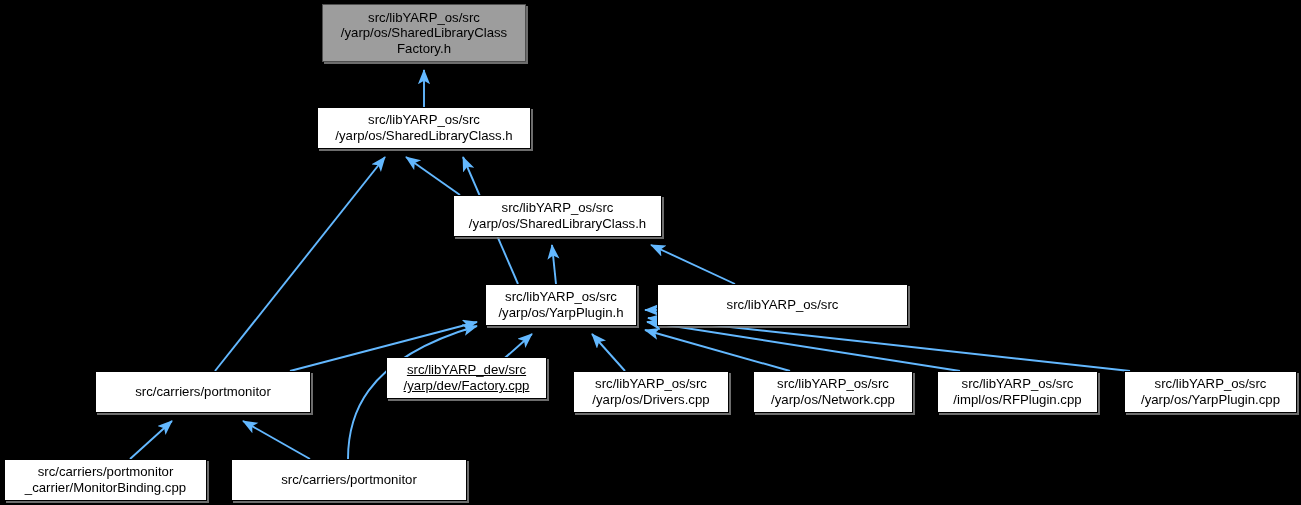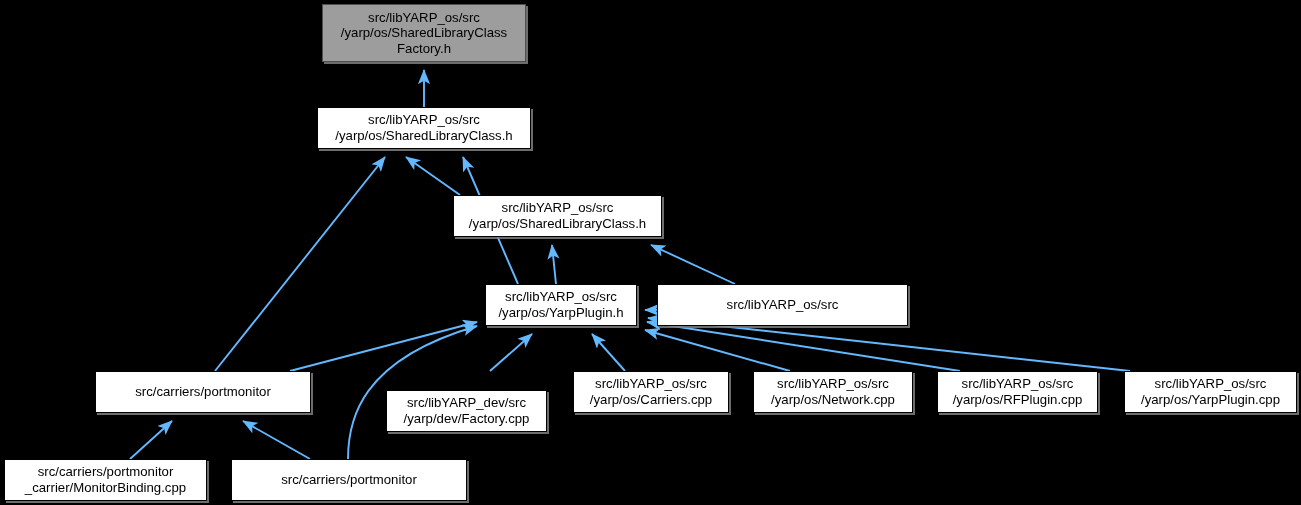--- a/index.html
+++ b/index.html
@@ -85,22 +85,22 @@
       </g>
   </svg>
 
   <div id="node-layer">
       <div class="node current" style="left: 322px; top: 4px; width: 204px; height: 58px;"><span class="label">src/libYARP_os/src</span><span class="label">/yarp/os/SharedLibraryClass</span><span class="label">Factory.h</span></div>
       <div class="node" style="left: 317px; top: 107px; width: 214px; height: 42px;"><span class="label">src/libYARP_os/src</span><span class="label">/yarp/os/SharedLibraryClass.h</span></div>
       <div class="node" style="left: 453px; top: 195px; width: 209px; height: 42px;"><span class="label">src/libYARP_os/src</span><span class="label">/yarp/os/SharedLibraryClass.h</span></div>
       <div class="node" style="left: 485px; top: 284px; width: 152px; height: 42px;"><span class="label">src/libYARP_os/src</span><span class="label">/yarp/os/YarpPlugin.h</span></div>
       <div class="node" style="left: 657px; top: 284px; width: 251px; height: 42px;"><span class="label">src/libYARP_os/src</span></div>
       <div class="node" style="left: 95px; top: 371px; width: 216px; height: 42px;"><span class="label">src/carriers/portmonitor</span></div>
-      <div class="node" style="left: 386px; top: 390px; width: 161px; height: 42px;"><span class="label">src/libYARP_dev/src</span><span class="label">/yarp/dev/Factory.cpp</span></div>
-      <div class="node" style="left: 573px; top: 371px; width: 156px; height: 42px;"><span class="label">src/libYARP_os/src</span><span class="label">/yarp/os/Carriers.cpp</span></div>
+      <div class="node" style="left: 386px; top: 357px; width: 161px; height: 42px; text-decoration: underline;"><span class="label">src/libYARP_dev/src</span><span class="label">/yarp/dev/Factory.cpp</span></div>
+      <div class="node" style="left: 573px; top: 371px; width: 156px; height: 42px;"><span class="label">src/libYARP_os/src</span><span class="label">/yarp/os/Drivers.cpp</span></div>
       <div class="node" style="left: 753px; top: 371px; width: 160px; height: 42px;"><span class="label">src/libYARP_os/src</span><span class="label">/yarp/os/Network.cpp</span></div>
-      <div class="node" style="left: 937px; top: 371px; width: 161px; height: 42px;"><span class="label">src/libYARP_os/src</span><span class="label">/yarp/os/RFPlugin.cpp</span></div>
+      <div class="node" style="left: 937px; top: 371px; width: 161px; height: 42px;"><span class="label">src/libYARP_os/src</span><span class="label">/impl/os/RFPlugin.cpp</span></div>
       <div class="node" style="left: 1124px; top: 371px; width: 173px; height: 42px;"><span class="label">src/libYARP_os/src</span><span class="label">/yarp/os/YarpPlugin.cpp</span></div>
       <div class="node" style="left: 4px; top: 459px; width: 203px; height: 42px;"><span class="label">src/carriers/portmonitor</span><span class="label">_carrier/MonitorBinding.cpp</span></div>
       <div class="node" style="left: 231px; top: 459px; width: 236px; height: 42px;"><span class="label">src/carriers/portmonitor</span></div>
     </div>
 
 </div>
 
 </body></html>

